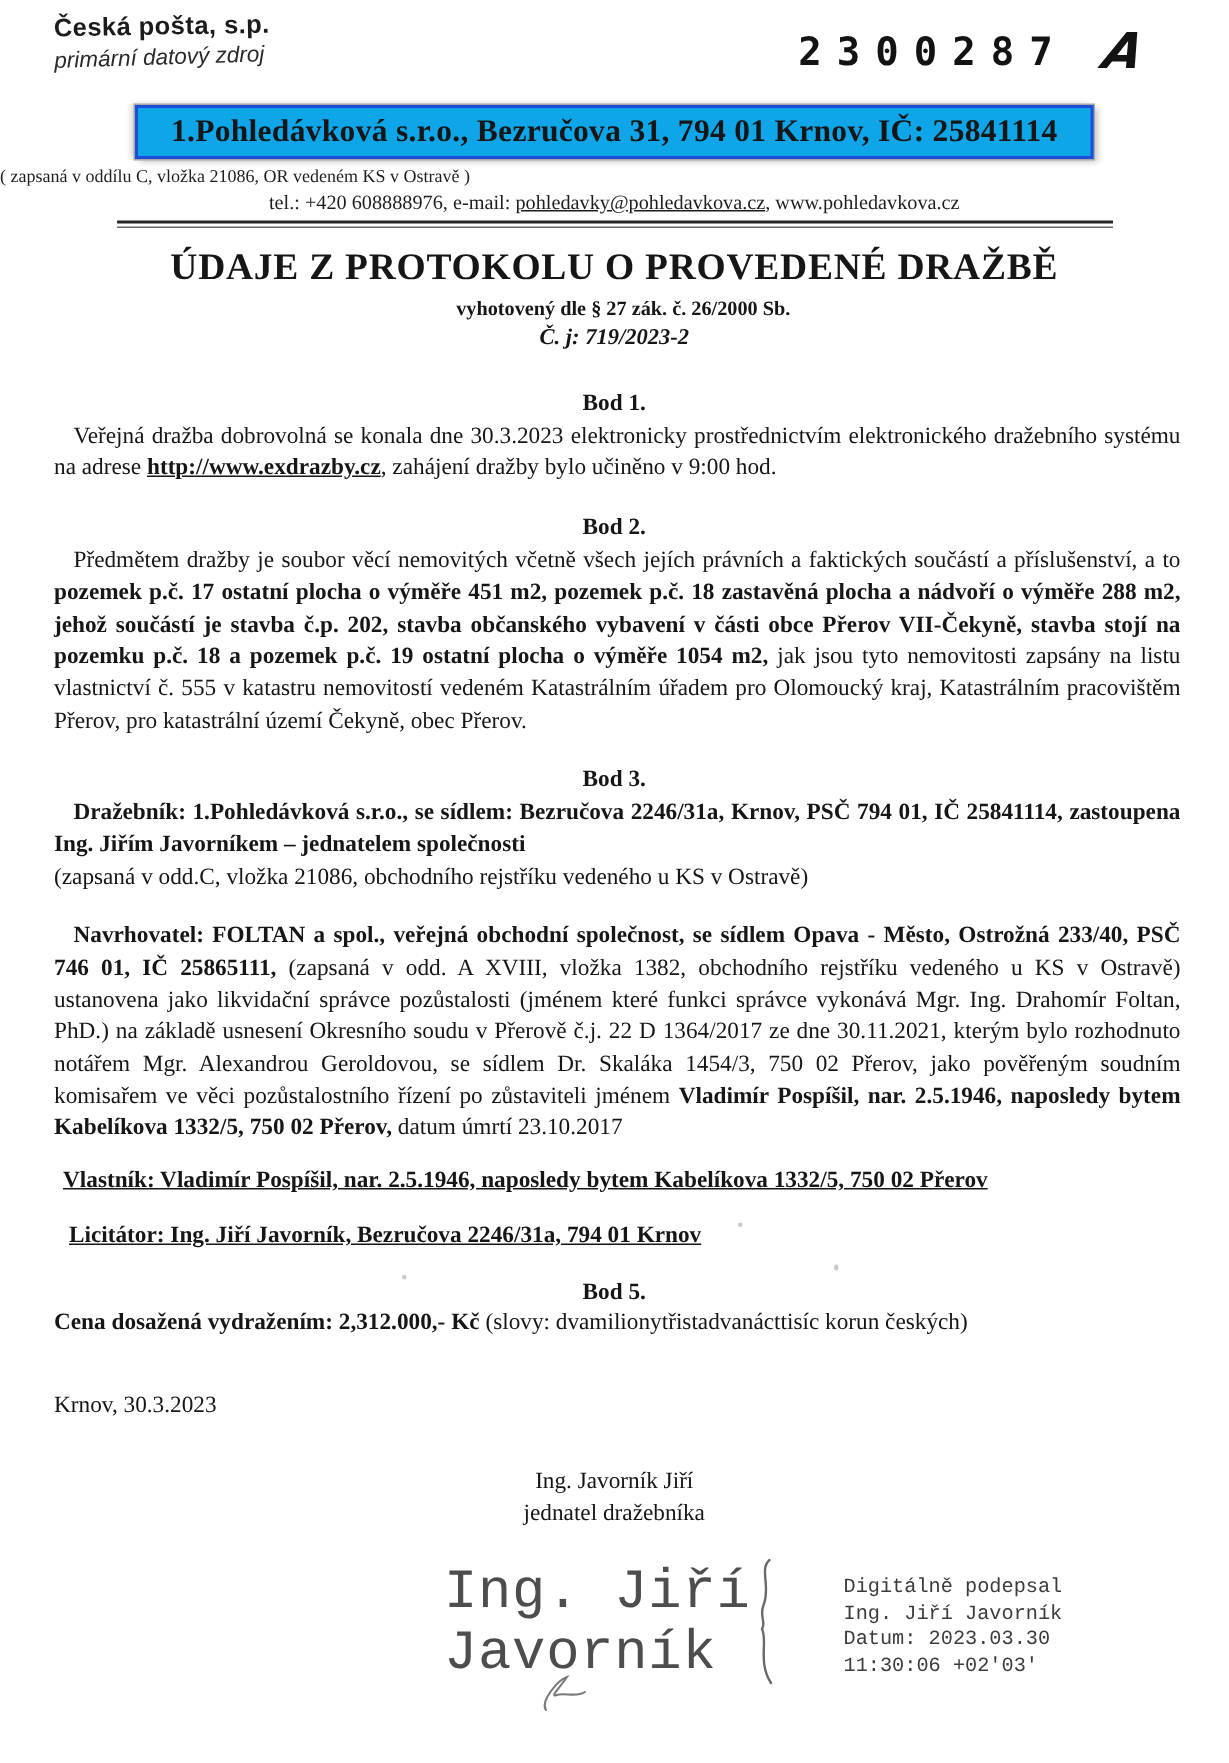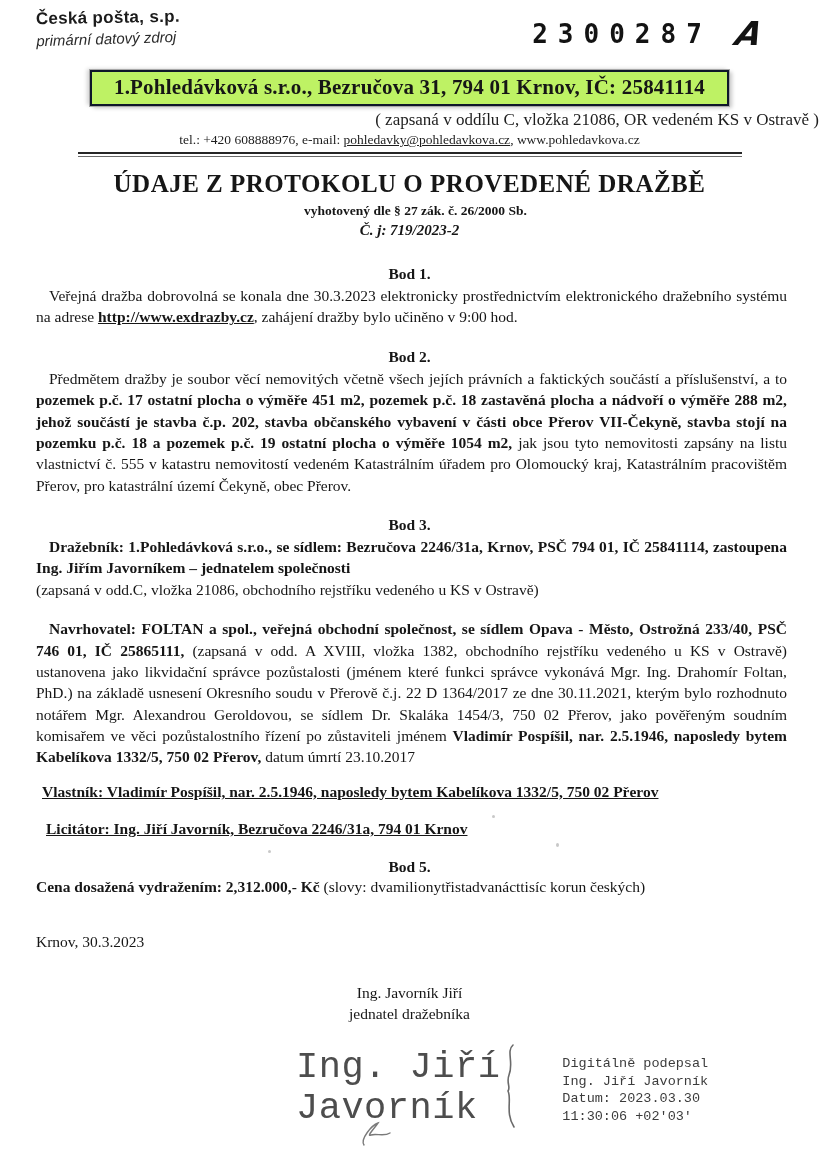--- a/index.html
+++ b/index.html
@@ -32,25 +32,25 @@
     font-family:"DejaVu Sans", sans-serif;
     font-size:33px; font-style:italic; font-weight:700;
     transform:skewX(-14deg) translateY(2px);
   }
 
   
   .banner {
     width:fit-content; margin:10px auto 0;
     font-size:21px; font-weight:700; letter-spacing:0.2px;
     padding:3px 22px 4px;
-    border:2px solid #0f172a;
+    border:2px solid #1d4ed8;
     box-shadow:0 0 0 1px #a8a8a8, 3px 2px 4px #c9c9c9, -3px -1px 4px #d4d4d4;
-    background:#bef264;
+    background:#0ea5e9;
   }
-  .reg     { text-align:right; font-size:17px; margin-top:4px; color:#1d1d1d; }
+  .reg     { text-align:left; font-size:12px; margin-top:4px; color:#1d1d1d; }
   .contact { text-align:center; font-size:13.5px; margin-top:2px; color:#1d1d1d; }
   .email   { text-decoration:underline; color:inherit; cursor:pointer; }
   .rule    { width:664px; margin:4px auto 0; height:2px; border-top:2px solid #262626; border-bottom:1px solid #6a6a6a; }
 
   
   h1.doc-title {
     text-align:center; font-size:25px; font-weight:700;
     letter-spacing:0.5px; margin:13px 0 0;
   }
   .legal { text-align:center; font-weight:700; font-size:13.5px; margin-top:5px;padding-left:12px; }

